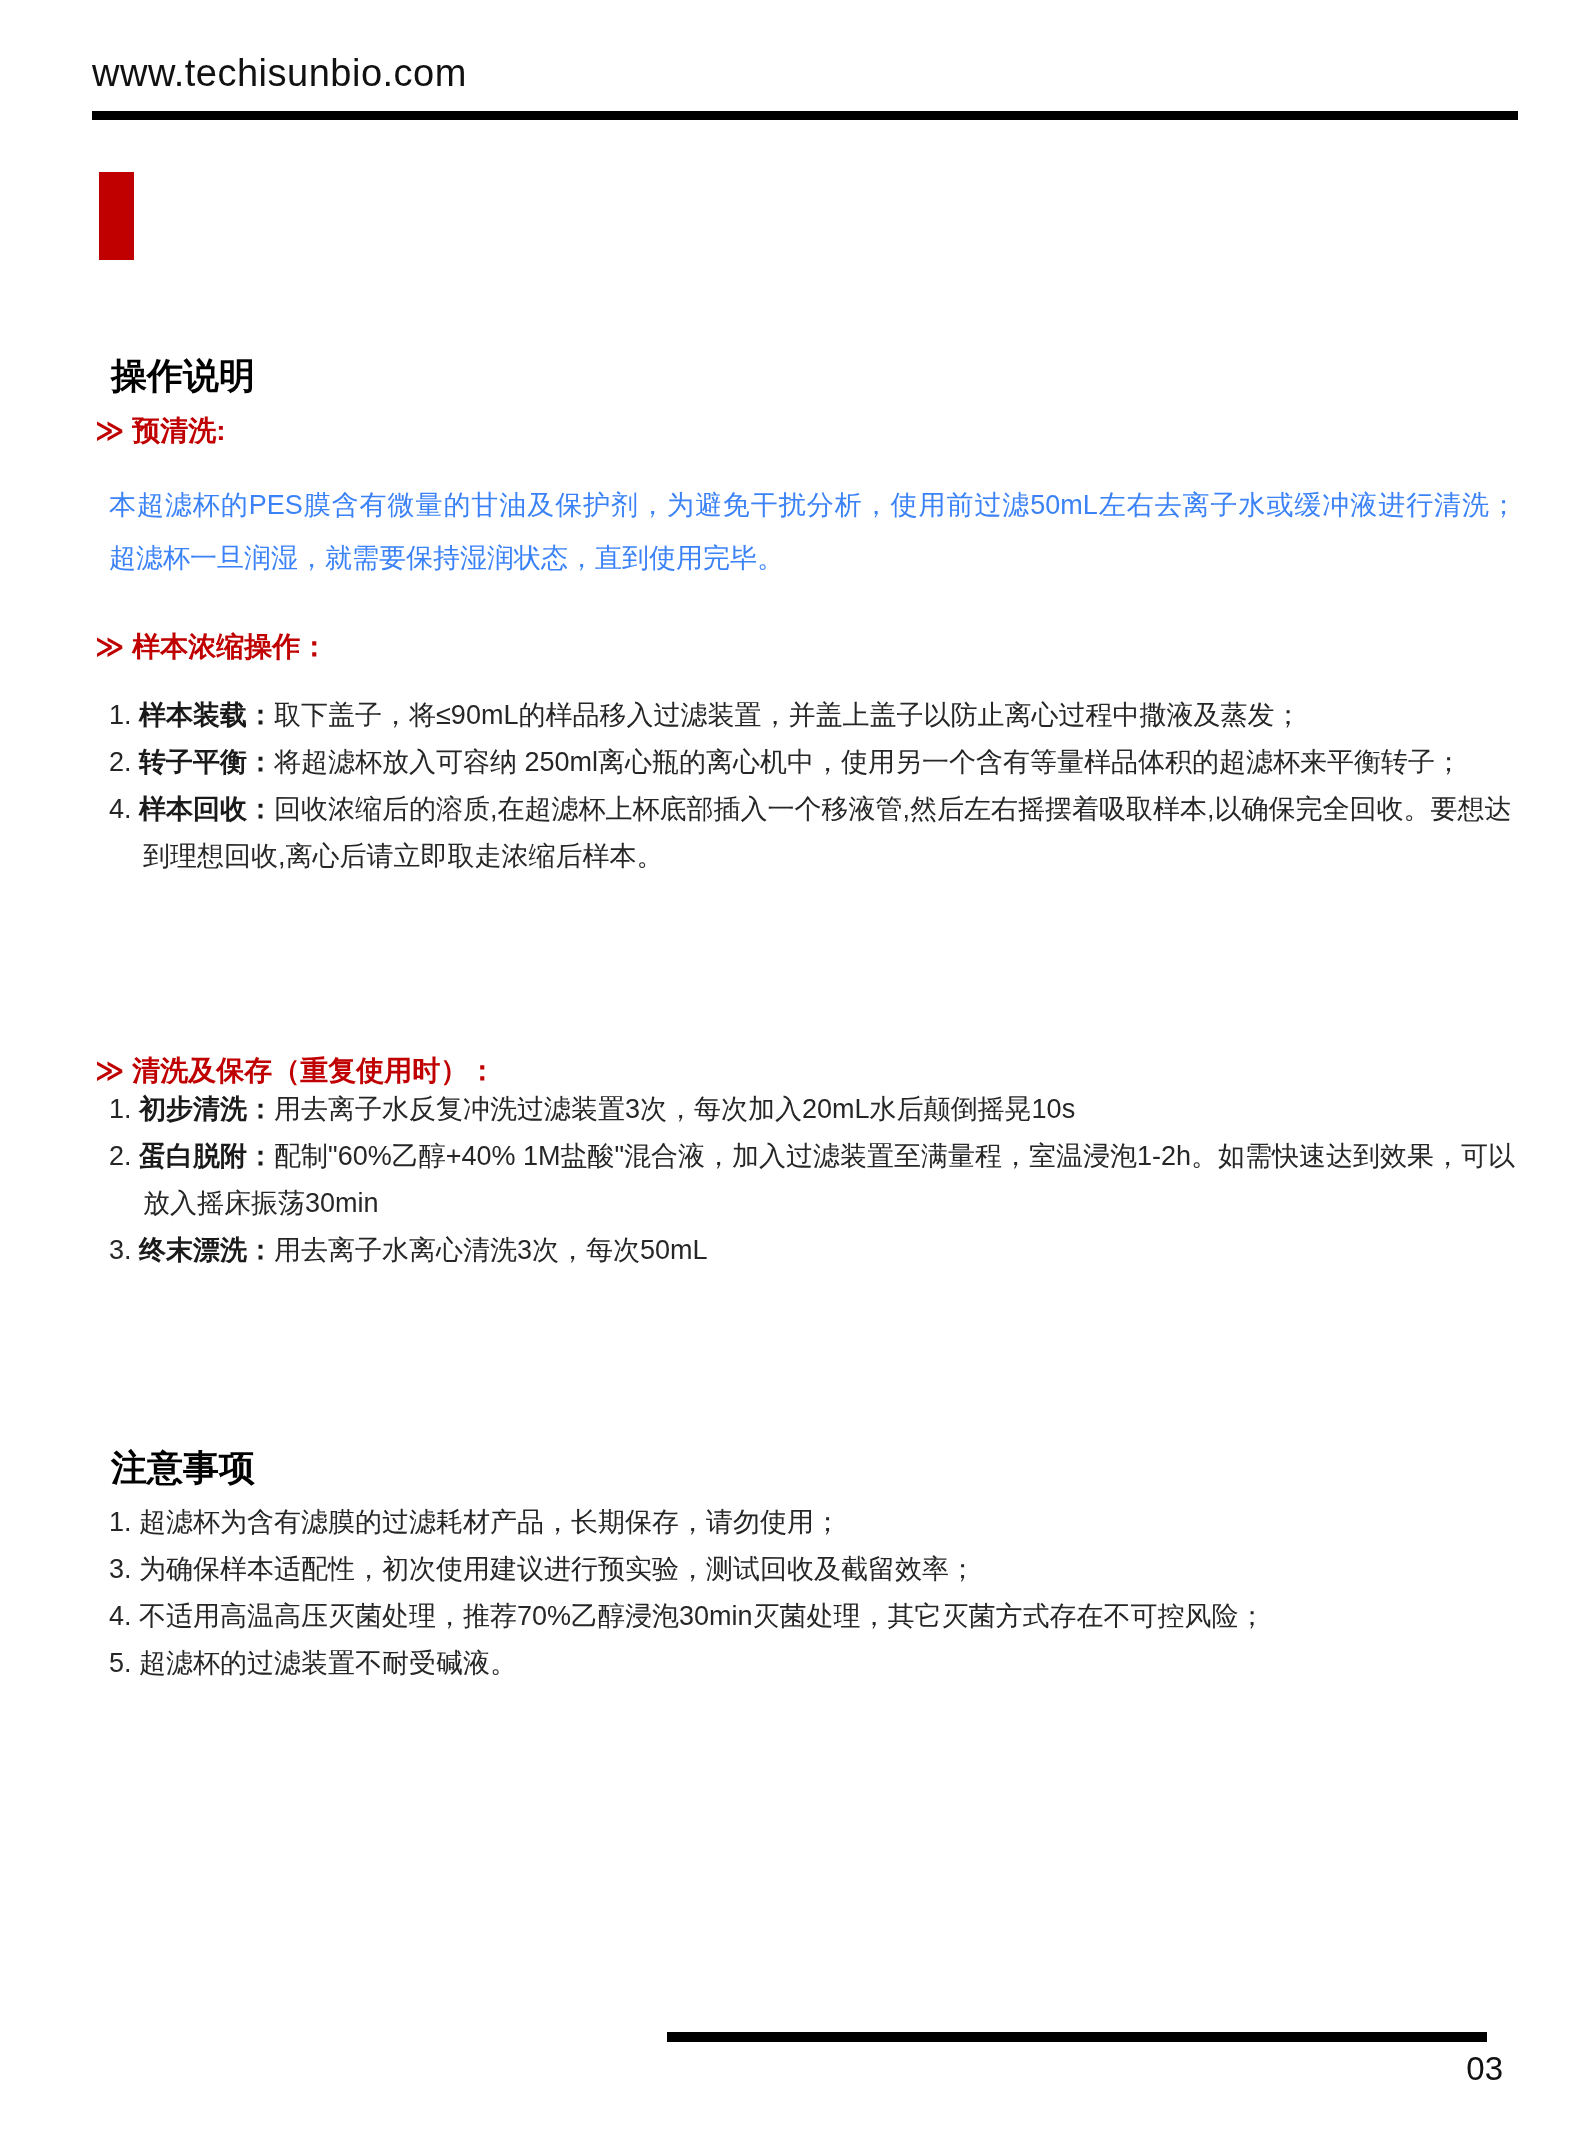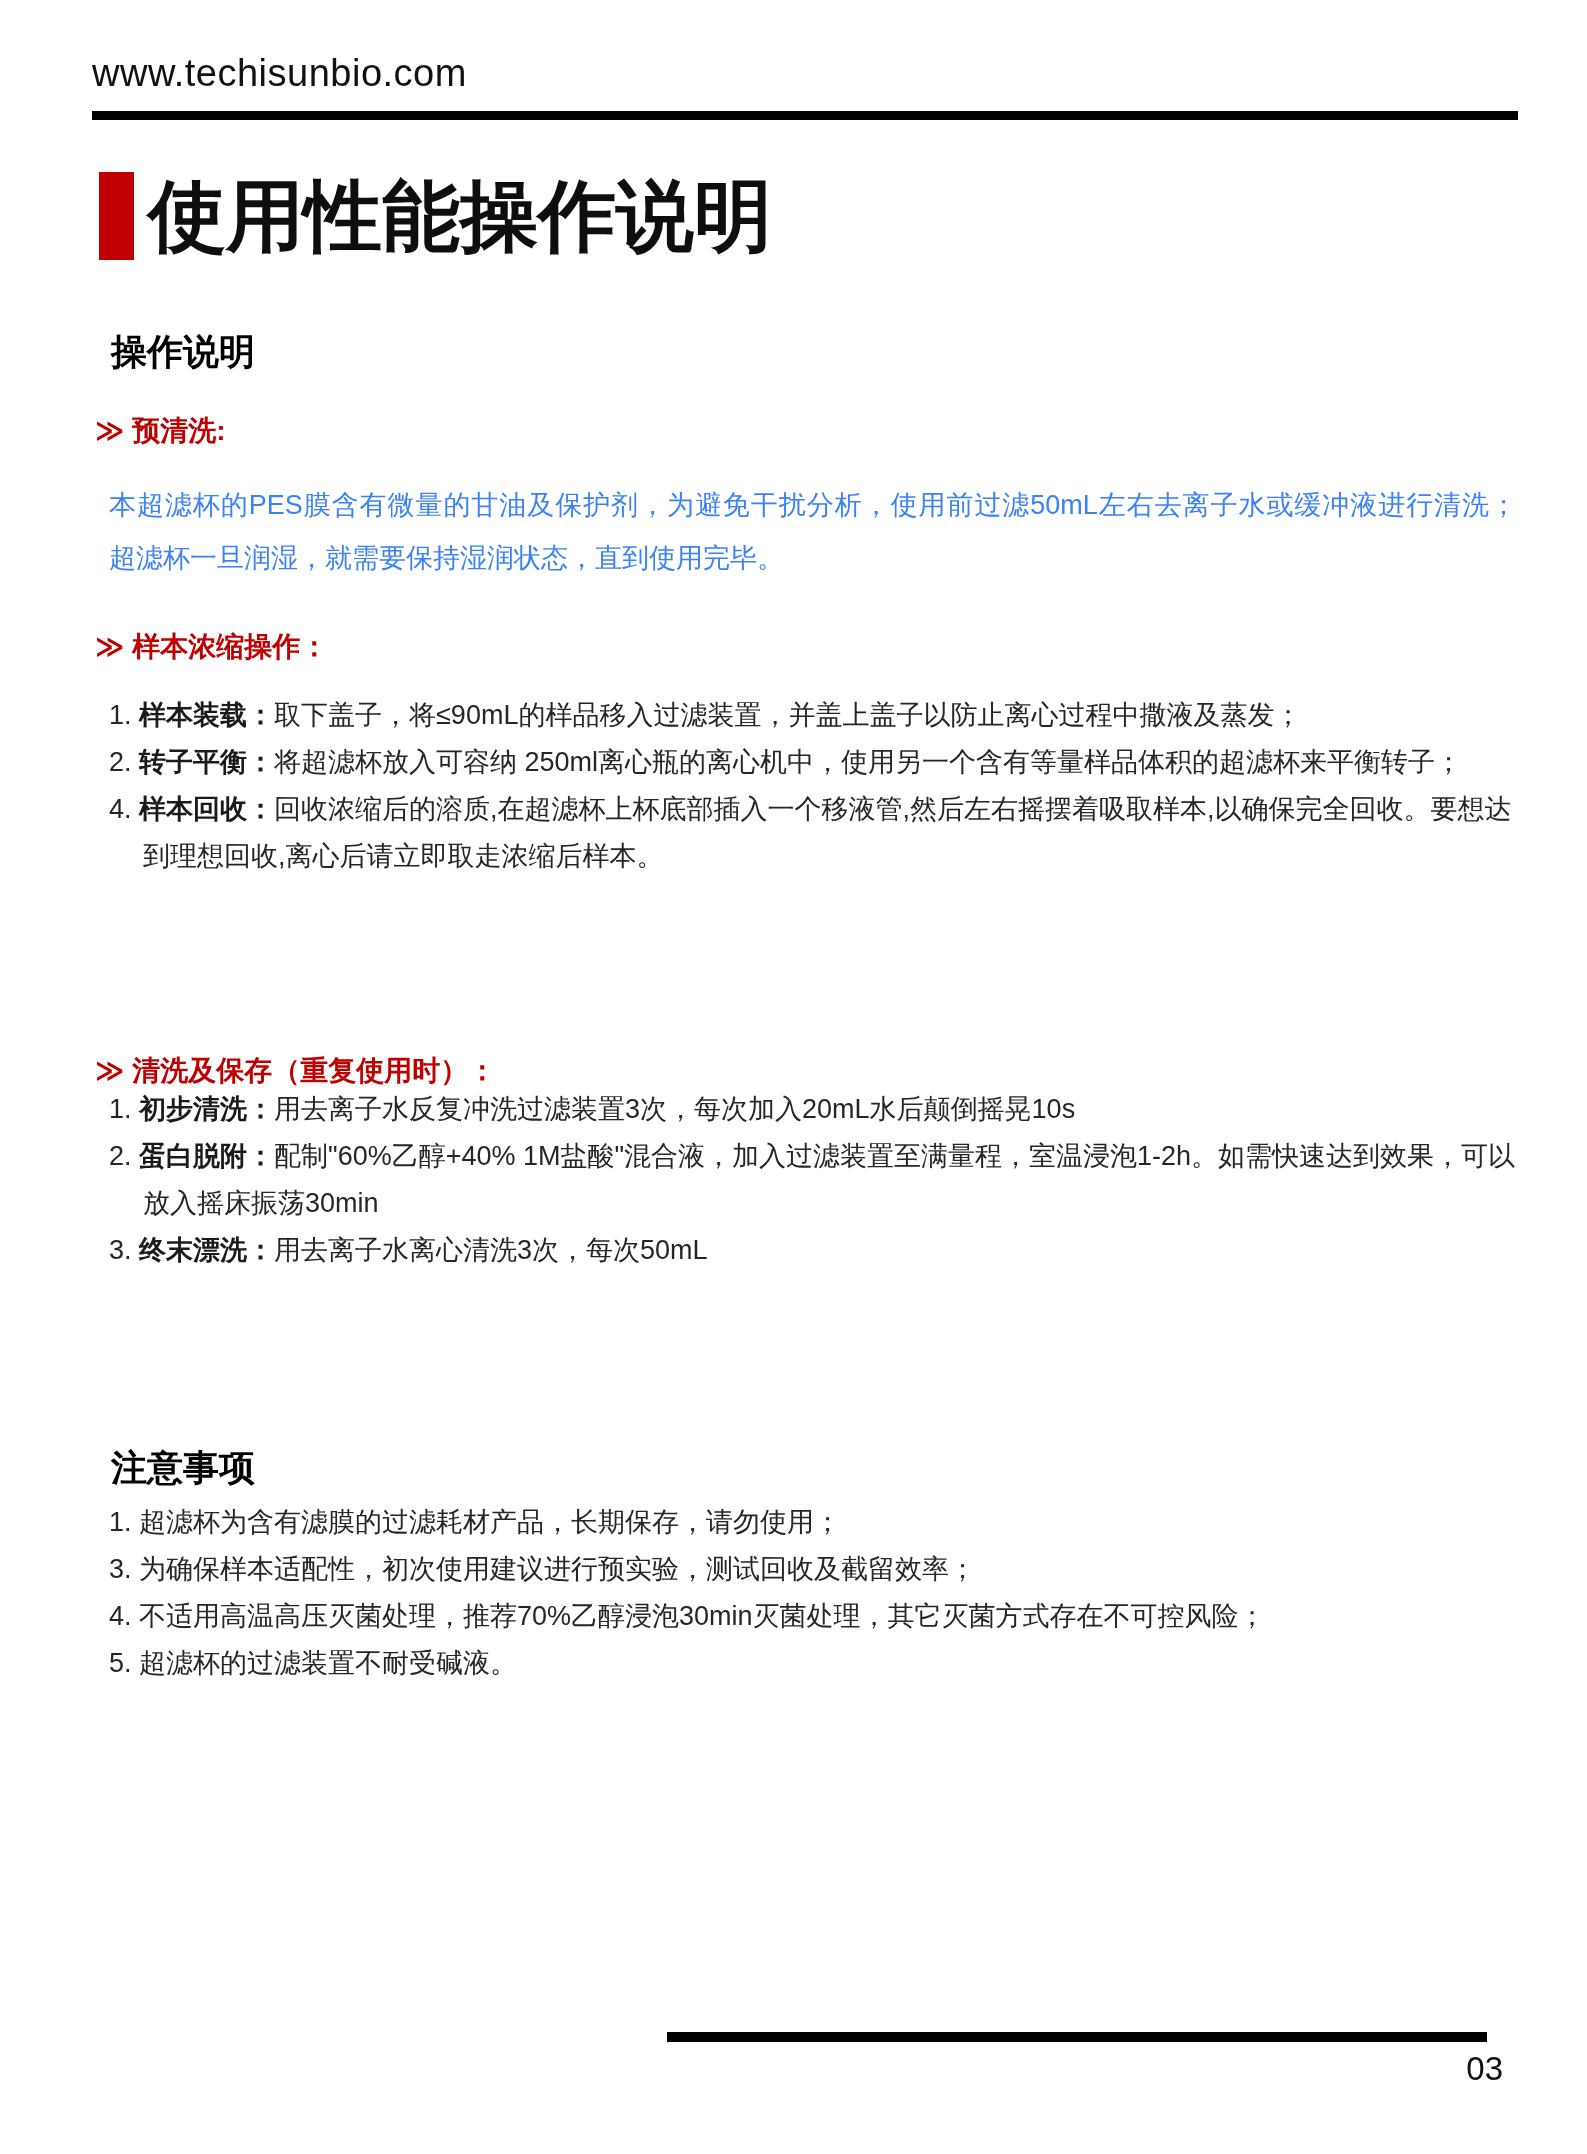--- a/index.html
+++ b/index.html
@@ -32,21 +32,21 @@
   .page-title{
     margin:0 0 0 14px;
     font-size:78px;font-weight:900;color:#0e0e0e;
     letter-spacing:0px;white-space:nowrap;line-height:88px;
   }
   .section-heading{
     position:absolute;left:111px;
     font-size:36px;font-weight:bold;color:#000;
     margin:0;white-space:nowrap;
   }
-  #heading-operation{top:328px;text-align:center;}
+  #heading-operation{top:352px;text-align:center;}
   #heading-notes{top:1444px;}
   .red-subhead{
     position:absolute;left:95px;
     font-size:28px;font-weight:bold;color:#c00000;
     white-space:nowrap;
   }
   #subhead-precleaning{top:412px;}
   #subhead-concentration{top:628px;}
   #subhead-cleaning{top:1052px;}
   .chevron{
@@ -84,21 +84,20 @@
 </head>
 <body>
 
 <div class="page">
 
   <div class="header-url">www.techisunbio.com</div>
   <div class="header-rule"></div>
 
   <div class="title-row">
     <div class="title-block"></div>
-    <h1 class="page-title">使用性能操作说明</h1>
   </div>
 
   <h2 class="section-heading" id="heading-operation">操作说明</h2>
 
   <div class="red-subhead" id="subhead-precleaning">
     <span class="chevron">≫</span><span>预清洗:</span>
   </div>
 
   <p class="body-par">本超滤杯的PES膜含有微量的甘油及保护剂，为避免干扰分析，使用前过滤50mL左右去离子水或缓冲液进行清洗；　　超滤杯一旦润湿，就需要保持湿润状态，直到使用完毕。</p>
 

